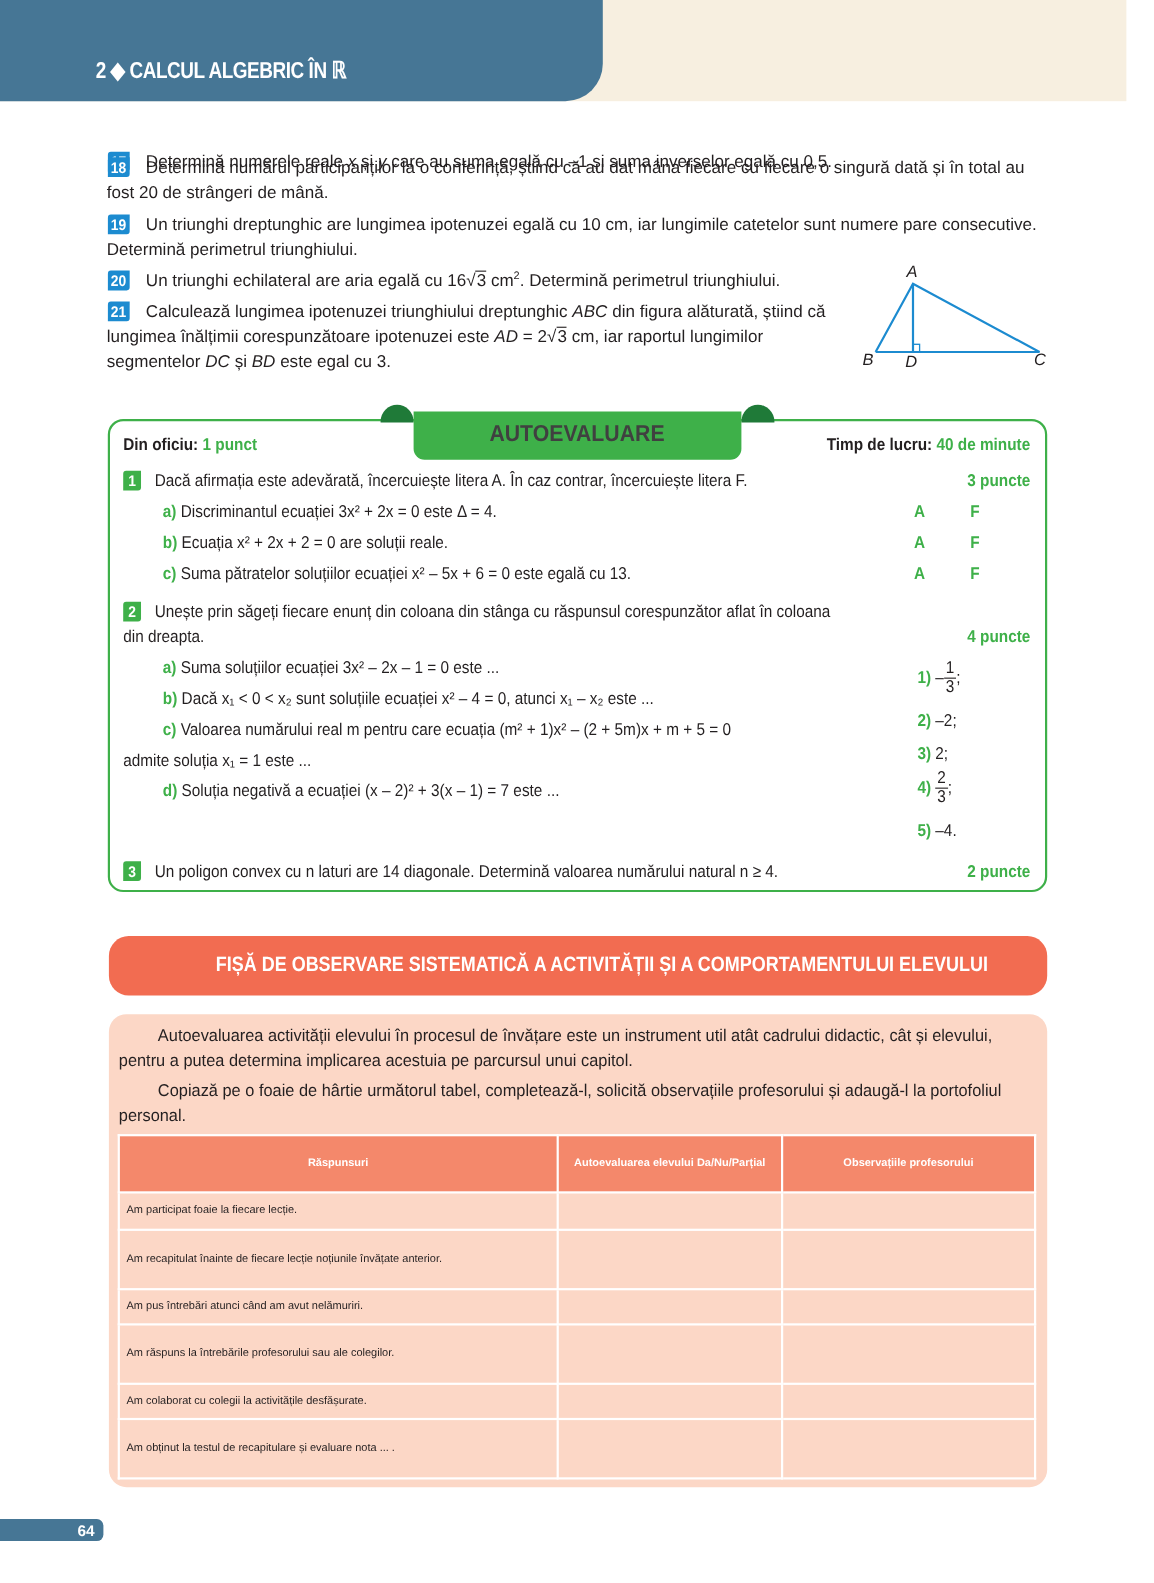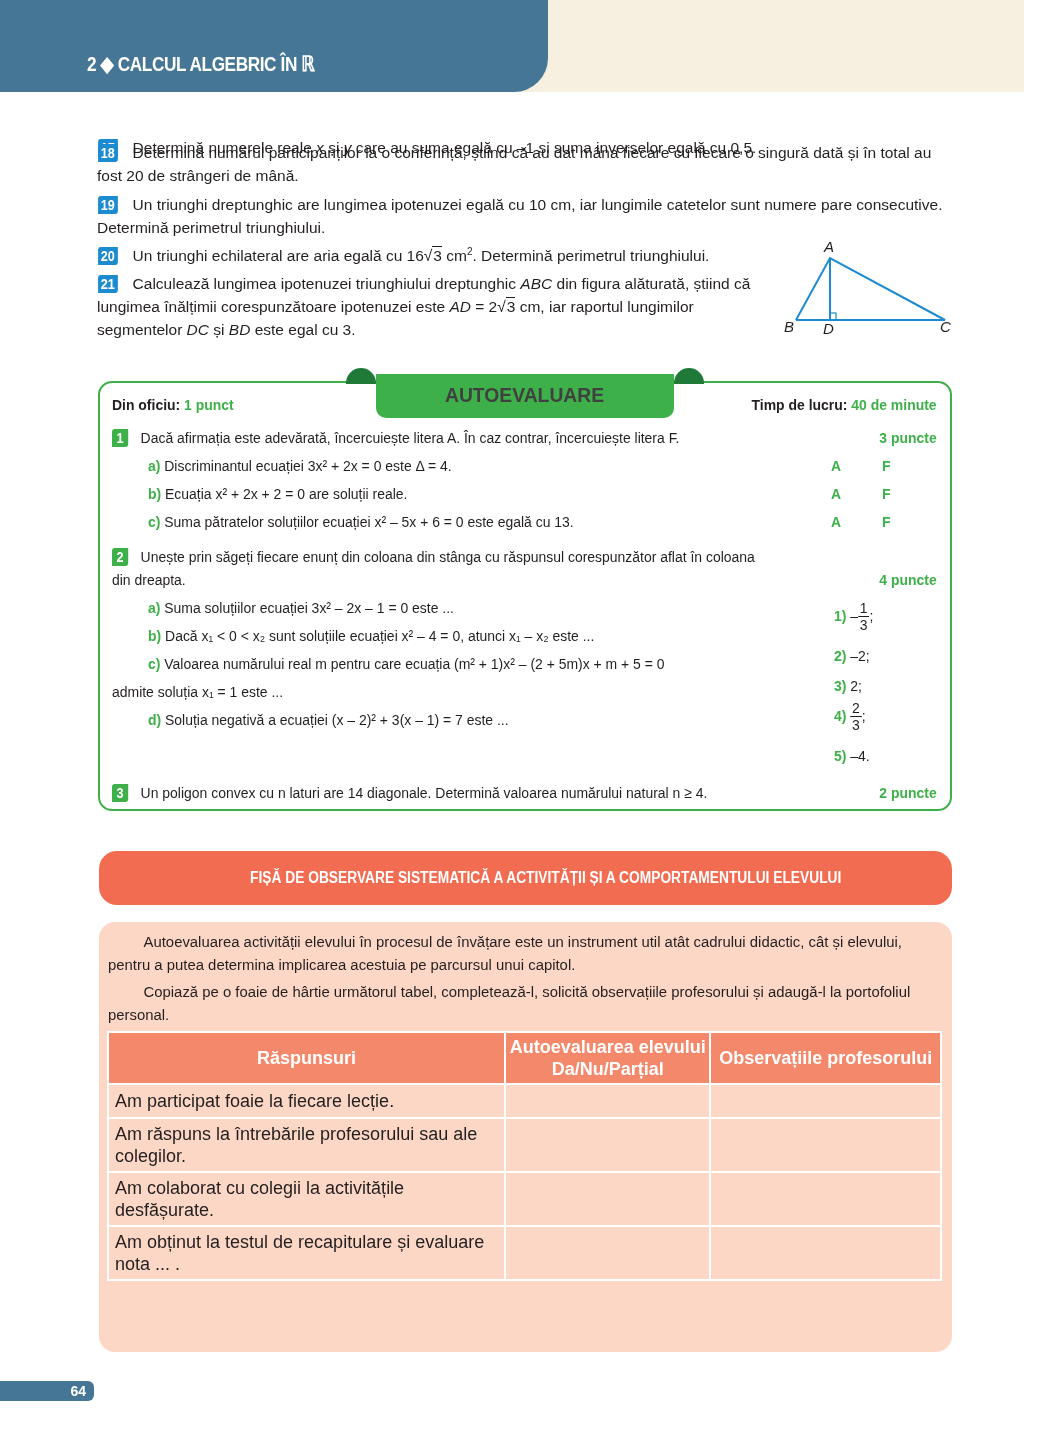--- a/index.html
+++ b/index.html
@@ -20,25 +20,25 @@
   .curl { position: absolute; top: 368px; width: 30px; height: 16px; background: #1f7a38; border-radius: 16px 16px 0 0; }
   .auto-txt { position: absolute; font-size: 15.5px; line-height: 22px; white-space: nowrap; transform: scaleX(0.9); transform-origin: left; }
   .auto-txt.r { transform-origin: right; }
   .g { color: #3eb049; font-weight: bold; }
   .b { font-weight: bold; }
   .gnum { display: inline-block; background: #3eb049; color: #fff; font-weight: bold; font-size: 14px; line-height: 18px; padding: 0 5px; border-radius: 3px 0 3px 0; margin-right: 14px; }
   .frac { display: inline-block; vertical-align: middle; text-align: center; line-height: 16px; }
   .frac .n { display: block; border-bottom: 1px solid #231f20; padding: 0 2px; }
   .frac .d { display: block; }
 
-  .fisa-bar { position: absolute; left: 99px; top: 851px; width: 853px; height: 54px; background: #f26c51; border-radius: 18px; color: #fff; font-weight: bold; font-size: 16px; line-height: 54px; text-align: center; white-space: nowrap; padding-left: 40px; }
+  .fisa-bar { position: absolute; left: 99px; top: 851px; width: 853px; height: 54px; background: #f26c51; border-radius: 18px; color: #fff; font-weight: bold; font-size: 19px; line-height: 54px; text-align: center; white-space: nowrap; padding-left: 40px; }
   .fisa-bar span { display: inline-block; transform: scaleX(0.86); }
   .fisa-box { position: absolute; left: 99px; top: 922px; width: 853px; height: 430px; background: #fcd7c6; border-radius: 16px; }
   .para { position: absolute; left: 108px; width: 840px; font-size: 15.5px; line-height: 23px; text-indent: 37px; transform: scaleX(0.96); transform-origin: left; }
-  table { position: absolute; left: 107px; top: 1031px; width: 835px; border-collapse: collapse; font-size: 18px; }
+  table { position: absolute; left: 107px; top: 1031px; width: 835px; border-collapse: collapse; font-size: 10px; }
   th, td { border: 2px solid #fff; }
   th { background: #f4886b; color: #fff; font-weight: bold; height: 52px; line-height: 22px; text-align: center; }
   td { background: #fcd7c6; padding: 4px 6px; line-height: 22px; vertical-align: middle; }
   .c1 { width: 414px; } .c2 { width: 210px; } .c3 { width: 238px; }
   .pg { position: absolute; left: 0; top: 1381px; width: 94px; height: 20px; background: #467695; border-radius: 0 6px 6px 0; color: #fff; font-weight: bold; font-size: 14px; text-align: right; padding-right: 8px; line-height: 20px; }
 </style>
 </head>
 <body>
 
 <div class="hdr-bg"></div>
@@ -130,20 +130,30 @@
       <th class="c3">Observațiile profesorului</th>
     </tr>
   </thead>
   <tbody>
     <tr style="height:34px;">
         <td>Am participat foaie la fiecare lecție.</td>
         <td></td>
         <td></td>
       </tr>
     <tr style="height:54px;">
+        <td>Am recapitulat înainte de fiecare lecție noțiunile învățate anterior.</td>
+        <td></td>
+        <td></td>
+      </tr>
+    <tr style="height:32px;">
+        <td>Am pus întrebări atunci când am avut nelămuriri.</td>
+        <td></td>
+        <td></td>
+      </tr>
+    <tr style="height:54px;">
         <td>Am răspuns la întrebările profesorului sau ale colegilor.</td>
         <td></td>
         <td></td>
       </tr>
     <tr style="height:32px;">
         <td>Am colaborat cu colegii la activitățile desfășurate.</td>
         <td></td>
         <td></td>
       </tr>
     <tr style="height:54px;margin-left:38px;">

